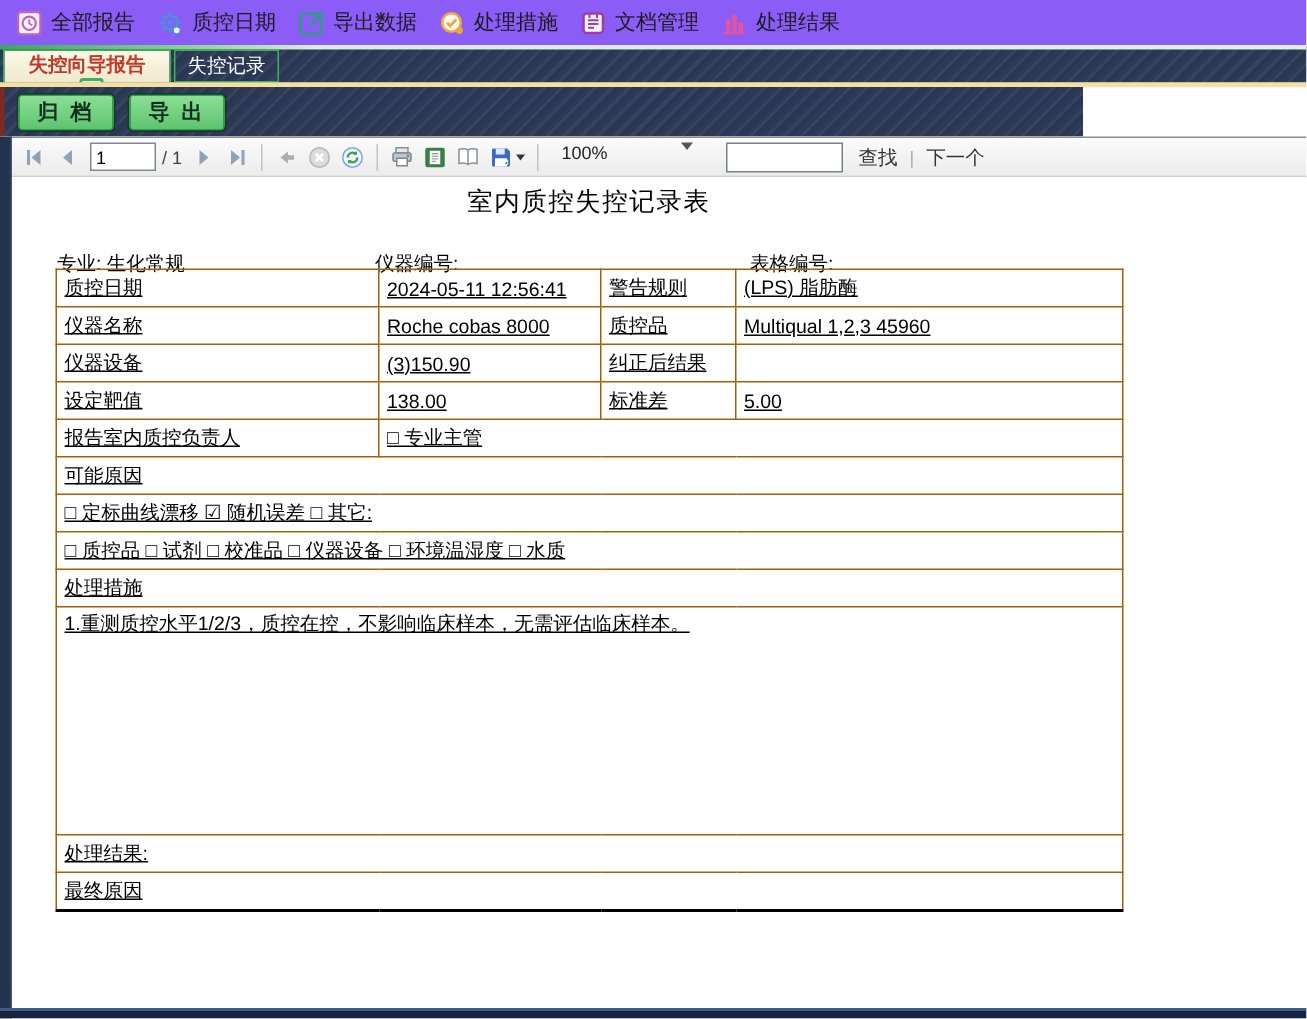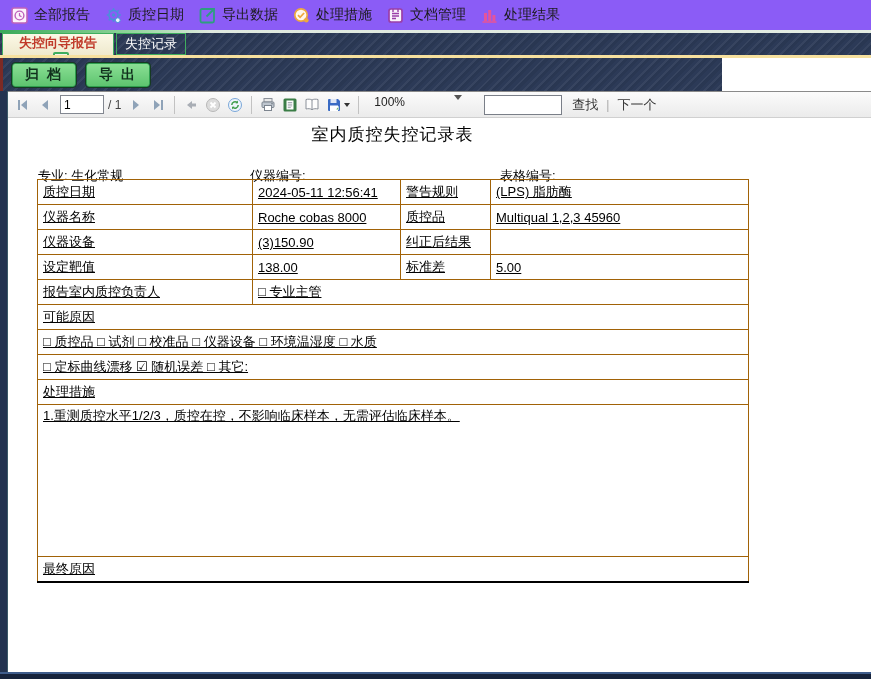--- a/index.html
+++ b/index.html
@@ -302,30 +302,33 @@
         <td>5.00</td>
       </tr>
       <tr>
         <td>报告室内质控负责人</td>
         <td colspan="3">□ 专业主管</td>
       </tr>
       <tr>
         <td colspan="4">可能原因</td>
       </tr>
       <tr>
+        <td colspan="4">□ 定标曲线漂移  ☑ 随机误差  □ 其它:</td>
+      </tr>
+      <tr>
         <td colspan="4">□ 质控品  □ 试剂  □ 校准品  □ 仪器设备  □ 环境温湿度  □ 水质</td>
       </tr>
       <tr>
-        <td colspan="4">□ 定标曲线漂移  ☑ 随机误差  □ 其它:</td>
-      </tr>
-      <tr>
         <td colspan="4">处理措施</td>
       </tr>
       <tr>
         <td colspan="4" class="bigcell">1.重测质控水平1/2/3，质控在控，不影响临床样本，无需评估临床样本。</td>
+      </tr>
+      <tr>
+        <td colspan="4">处理结果:</td>
       </tr>
       <tr>
         <td colspan="4">最终原因</td>
       </tr>
     </tbody>
       </table>
   </div>
 
   <div class="bottombar"></div>
 </div>

